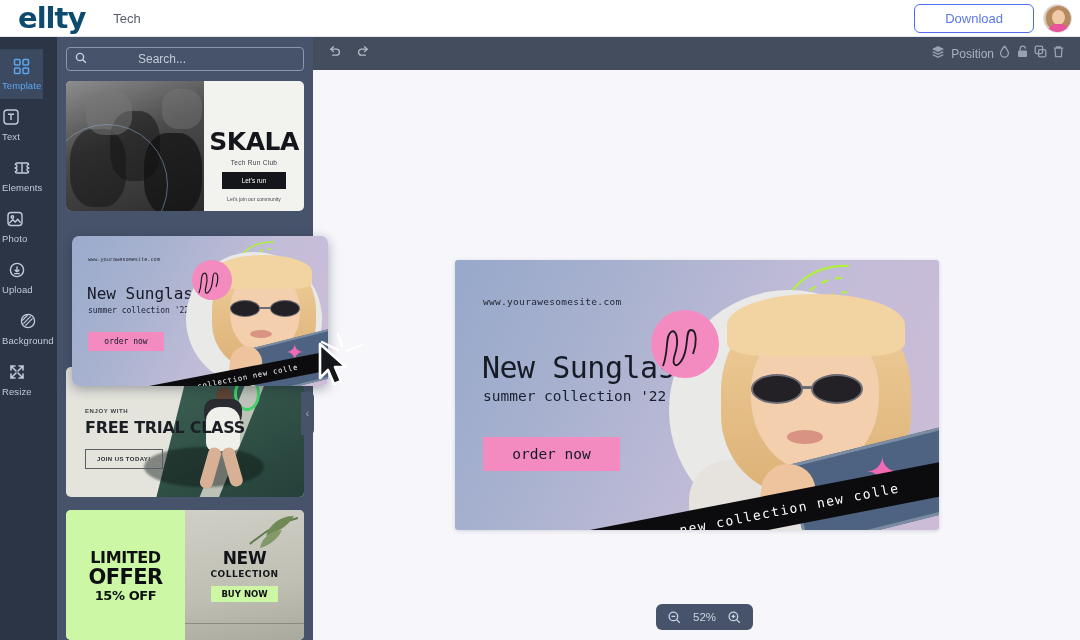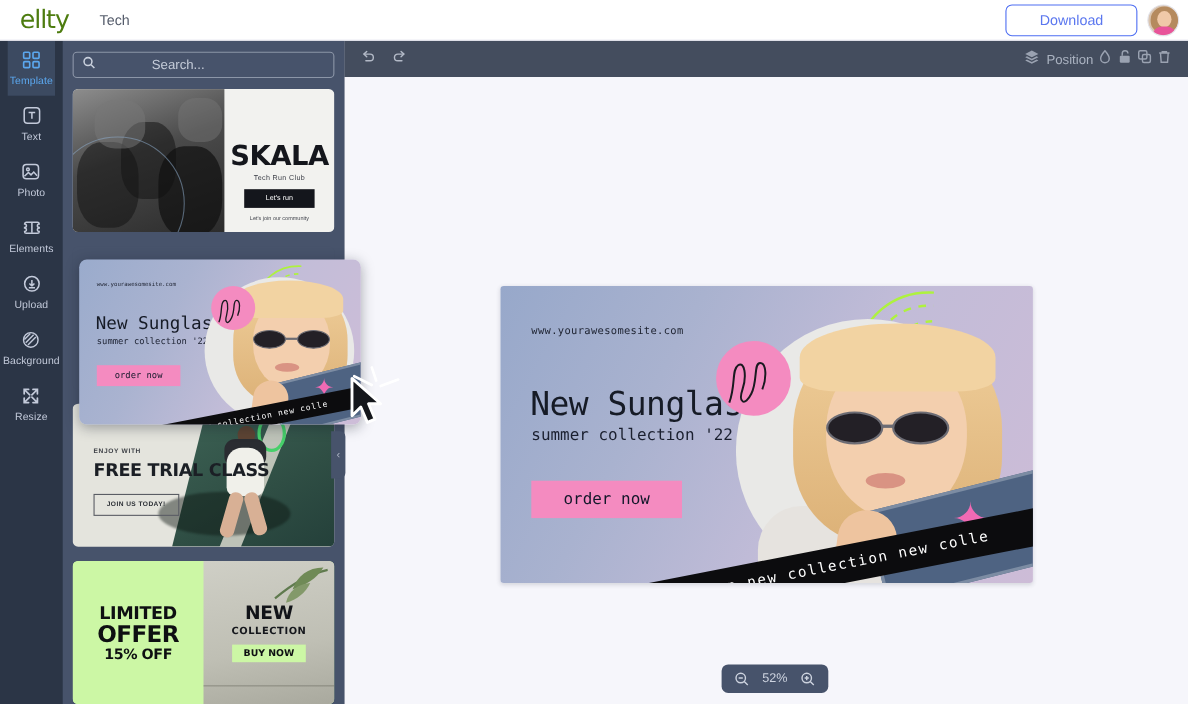--- a/index.html
+++ b/index.html
@@ -10,21 +10,21 @@
     overflow: hidden;
   }
   .app { position: relative; width: 1080px; height: 640px; display: flex; flex-direction: column; }
 
   
   .header {
     height: 37px; background: #ffffff; flex: 0 0 37px;
     display: flex; align-items: center; padding: 0 8px 0 18px;
     border-bottom: 1px solid #e7e7ef; position: relative; z-index: 40;
   }
-  .logo { font-size: 23px; font-weight: 400; letter-spacing: -1px; color: #4d7c0f; font-family: "DejaVu Sans", sans-serif; }
+  .logo { font-size: 29px; font-weight: 700; letter-spacing: -1px; color: #0c4a6e; font-family: "DejaVu Sans", sans-serif; }
   .nav-home { margin-left: 28px; font-size: 13px; color: #555c6b; }
   .header-right { margin-left: auto; display: flex; align-items: center; gap: 9px; }
   .download-btn {
     border: 1px solid #4e6ef2; color: #5b77ef; background: #fff;
     border-radius: 6px; font-size: 13px; padding: 6px 30px; cursor: pointer;
     font-family: "Liberation Sans", sans-serif;
   }
   .avatar {
     width: 29px; height: 29px; border-radius: 50%; overflow: hidden;
     background: #d9c4b0; border: 1px solid #e3e3ea; position: relative;
@@ -32,21 +32,21 @@
   .avatar .hair { position: absolute; left: 2px; top: 1px; width: 25px; height: 24px; border-radius: 50% 50% 45% 45%; background: #b58a5e; }
   .avatar .face { position: absolute; left: 8px; top: 5px; width: 13px; height: 15px; border-radius: 50%; background: #f0c9a8; }
   .avatar .shirt { position: absolute; left: 4px; bottom: 0; width: 21px; height: 8px; border-radius: 8px 8px 0 0; background: #e8549a; }
 
   
   .body { flex: 1; display: flex; min-height: 0; position: relative; }
 
   
   .rail {
     width: 57px; background: #2b3546; flex: 0 0 57px;
-    display: flex; flex-direction: column; align-items: center; padding-top: 0;
+    display: flex; flex-direction: column; align-items: flex-start; padding-top: 12px;
   }
   .rail-item {
     display: flex; flex-direction: column; align-items: center; justify-content: center;
     gap: 5px; padding: 9px 2px 8px; color: #c3cada; cursor: pointer;
   }
   .rail-item.active { background: #3c4a61; color: #5ba7ee; }
   .rail-item .lbl { font-size: 9.5px; letter-spacing: .1px; }
   .rail-item svg { display: block; }
 
   
@@ -230,36 +230,36 @@
             <rect x="2" y="2" width="14" height="14" rx="3"></rect>
             <path d="M6 6.2h6M9 6.2V12"></path>
           </svg>
         </span>
         <span class="lbl">Text</span>
       </div>
 
       <div class="rail-item">
         <span>
           <svg width="18" height="18" viewBox="0 0 18 18" fill="none" stroke="currentColor" stroke-width="1.4">
+            <path d="M2.4 5.6a1.6 1.6 0 011.6-1.6h10a1.6 1.6 0 011.6 1.6 1.6 1.6 0 000 3.2v.4a1.6 1.6 0 000 3.2 1.6 1.6 0 01-1.6 1.6H4a1.6 1.6 0 01-1.6-1.6 1.6 1.6 0 000-3.2v-.4a1.6 1.6 0 000-3.2z"></path>
+            <path d="M9 4.3v9.4"></path>
+          </svg>
+        </span>
+        <span class="lbl">Elements</span>
+      </div>
+
+      <div class="rail-item">
+        <span>
+          <svg width="18" height="18" viewBox="0 0 18 18" fill="none" stroke="currentColor" stroke-width="1.4">
             <rect x="2" y="2.5" width="14" height="13" rx="3"></rect>
             <circle cx="6.4" cy="7" r="1.2"></circle>
             <path d="M3.2 13.2l3.6-3.4 2.4 2.2 2.5-2.6 3 3.4"></path>
           </svg>
         </span>
         <span class="lbl">Photo</span>
-      </div>
-
-      <div class="rail-item">
-        <span>
-          <svg width="18" height="18" viewBox="0 0 18 18" fill="none" stroke="currentColor" stroke-width="1.4">
-            <path d="M2.4 5.6a1.6 1.6 0 011.6-1.6h10a1.6 1.6 0 011.6 1.6 1.6 1.6 0 000 3.2v.4a1.6 1.6 0 000 3.2 1.6 1.6 0 01-1.6 1.6H4a1.6 1.6 0 01-1.6-1.6 1.6 1.6 0 000-3.2v-.4a1.6 1.6 0 000-3.2z"></path>
-            <path d="M9 4.3v9.4"></path>
-          </svg>
-        </span>
-        <span class="lbl">Elements</span>
       </div>
 
       <div class="rail-item">
         <span>
           <svg width="18" height="18" viewBox="0 0 18 18" fill="none" stroke="currentColor" stroke-width="1.4">
             <circle cx="9" cy="9" r="6.6"></circle>
             <path d="M9 5.6V11m0 0l-2.3-2.3M9 11l2.3-2.3M6.2 12.6h5.6"></path>
           </svg>
         </span>
         <span class="lbl">Upload</span>

